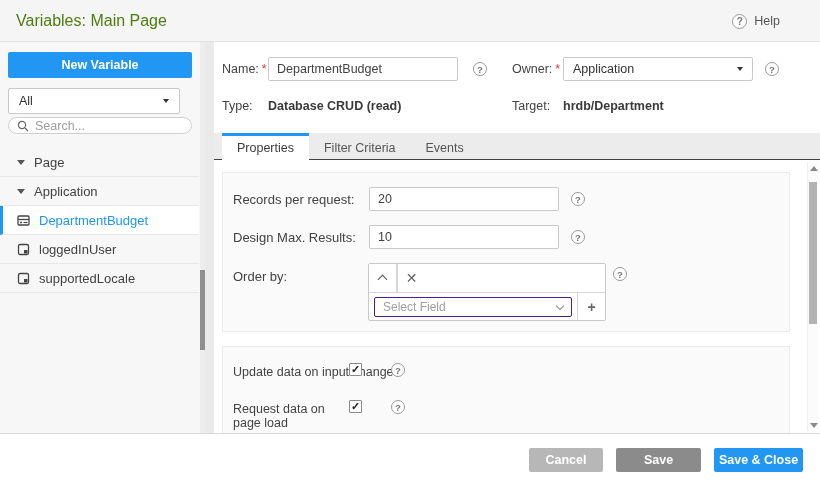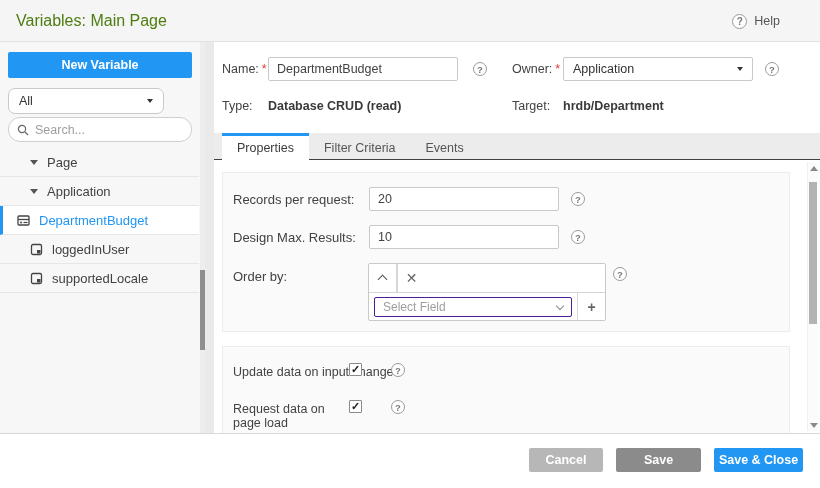--- a/index.html
+++ b/index.html
@@ -15,30 +15,30 @@
   .help span.lbl { font-size:12.5px; color:#555; }
 
   .q-icon { display:inline-flex; align-items:center; justify-content:center; width:14px; height:14px;
             border:1px solid #9a9a9a; border-radius:50%; color:#777; font-size:9.5px; font-weight:bold; background:#fff; flex:0 0 auto; }
 
   
   .sidebar { position:absolute; left:0; top:42px; width:205px; height:391px; background:#f7f7f7; }
   .gap-col { position:absolute; left:205px; top:42px; width:9px; height:391px; background:#eaeaea; }
   .btn-new { position:absolute; left:8px; top:10px; width:184px; height:26px; border:none; border-radius:2px;
              color:#fff; font-size:12.5px; font-weight:bold; cursor:pointer; font-family:inherit; }
-  .side-select { position:absolute; left:8px; top:46px; width:156px; height:26px; background:#fff; border:1px solid #c9c9c9;
-                 border-radius:7px; display:flex; align-items:center; padding:0 10px; font-size:12.5px; color:#333; cursor:pointer; }
+  .side-select { position:absolute; left:8px; top:46px; width:172px; height:26px; background:#fff; border:1px solid #c9c9c9;
+                 border-radius:2px; display:flex; align-items:center; padding:0 10px; font-size:12.5px; color:#333; cursor:pointer; }
   .side-select .tri { margin-left:auto; }
-  .side-search { position:absolute; left:8px; top:75px; width:184px; height:25px; background:#fff; border:1px solid #cfcfcf;
+  .side-search { position:absolute; left:8px; top:75px; width:184px; height:17px; background:#fff; border:1px solid #cfcfcf;
                  border-radius:12px; display:flex; align-items:center; padding:0 8px; gap:6px; }
   .side-search input { border:none; outline:none; flex:1; font-size:12.5px; color:#555; font-family:inherit; background:transparent; }
   .side-search input::placeholder { color:#9e9e9e; }
 
   .tree { position:absolute; left:0; top:106px; width:199px; }
-  .tree-row { height:29px; display:flex; align-items:center; border-bottom:1px solid #e7e7e7; padding-left:30px; gap:9px;
+  .tree-row { height:29px; display:flex; align-items:center; border-bottom:1px solid #e7e7e7; padding-left:17px; gap:9px;
               font-size:13px; color:#424242; cursor:pointer; background:transparent; }
   .tree-row.selected { background:#fff; border-left:3px solid var(--accent); padding-left:14px; color:var(--accent); }
   .tree-row .var-icon { flex:0 0 auto; display:inline-flex; }
 
   .tri { width:0; height:0; border-left:4px solid transparent; border-right:4px solid transparent; border-top:5px solid #555; }
   .tri.small { border-left-width:3.5px; border-right-width:3.5px; border-top-width:4.5px; border-top-color:#333; }
 
   .side-scrollbar { position:absolute; right:0; top:0; width:5px; height:391px; background:#ededed; }
   .side-scrollbar .thumb { position:absolute; left:0; top:228px; width:5px; height:80px; background:#8f8f8f; }
 

